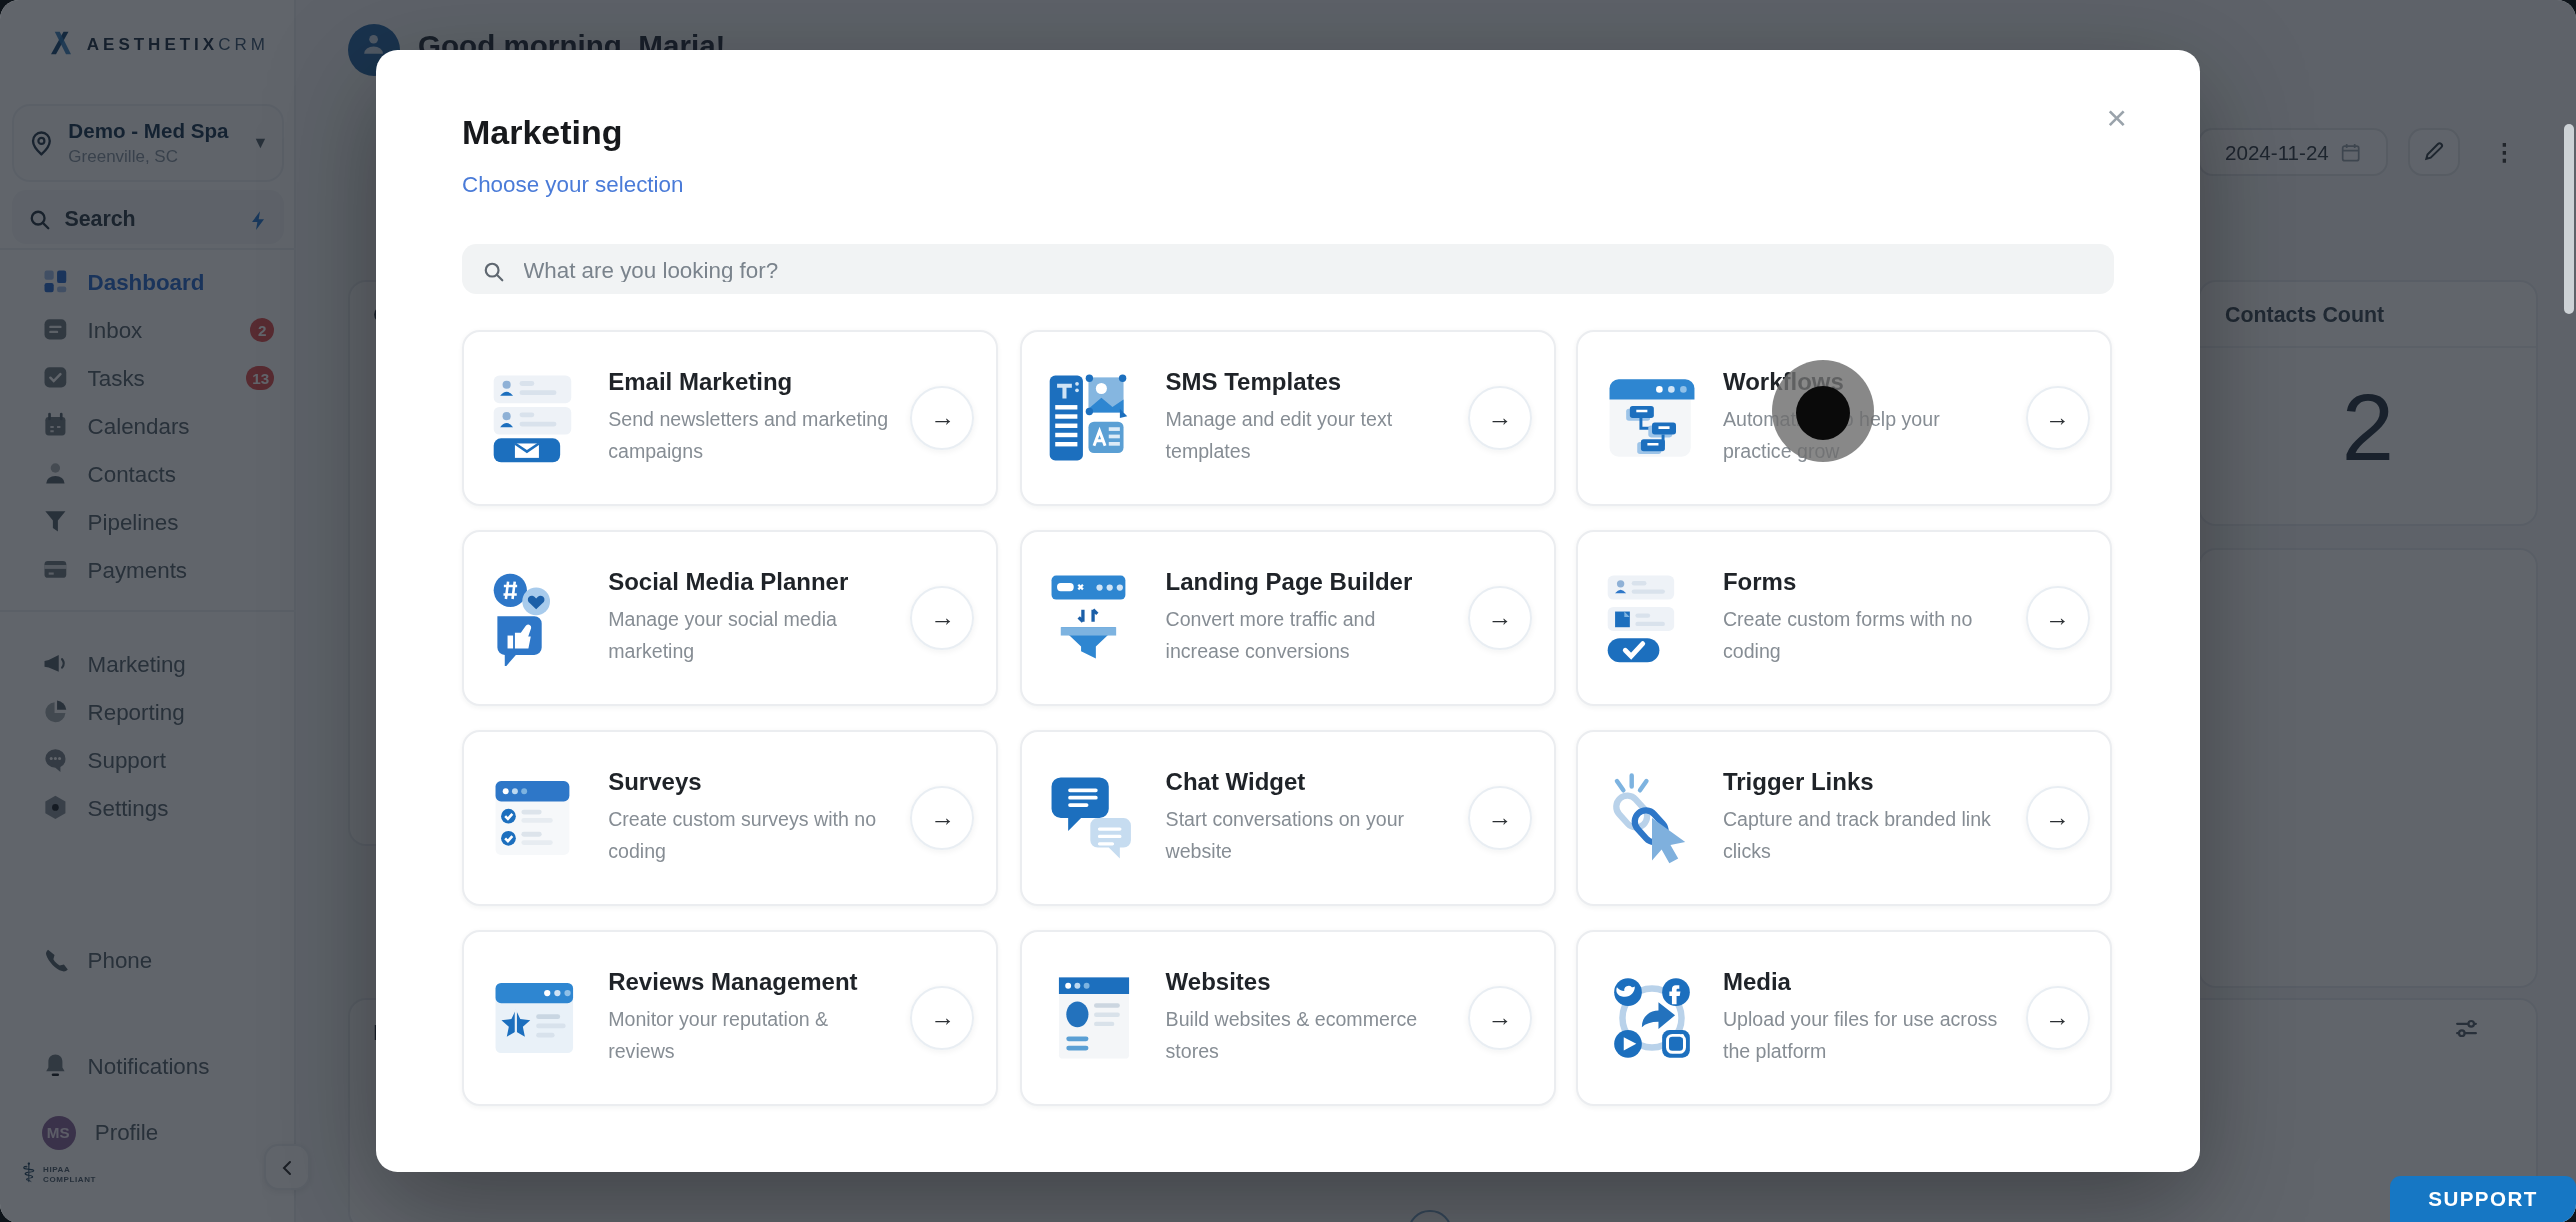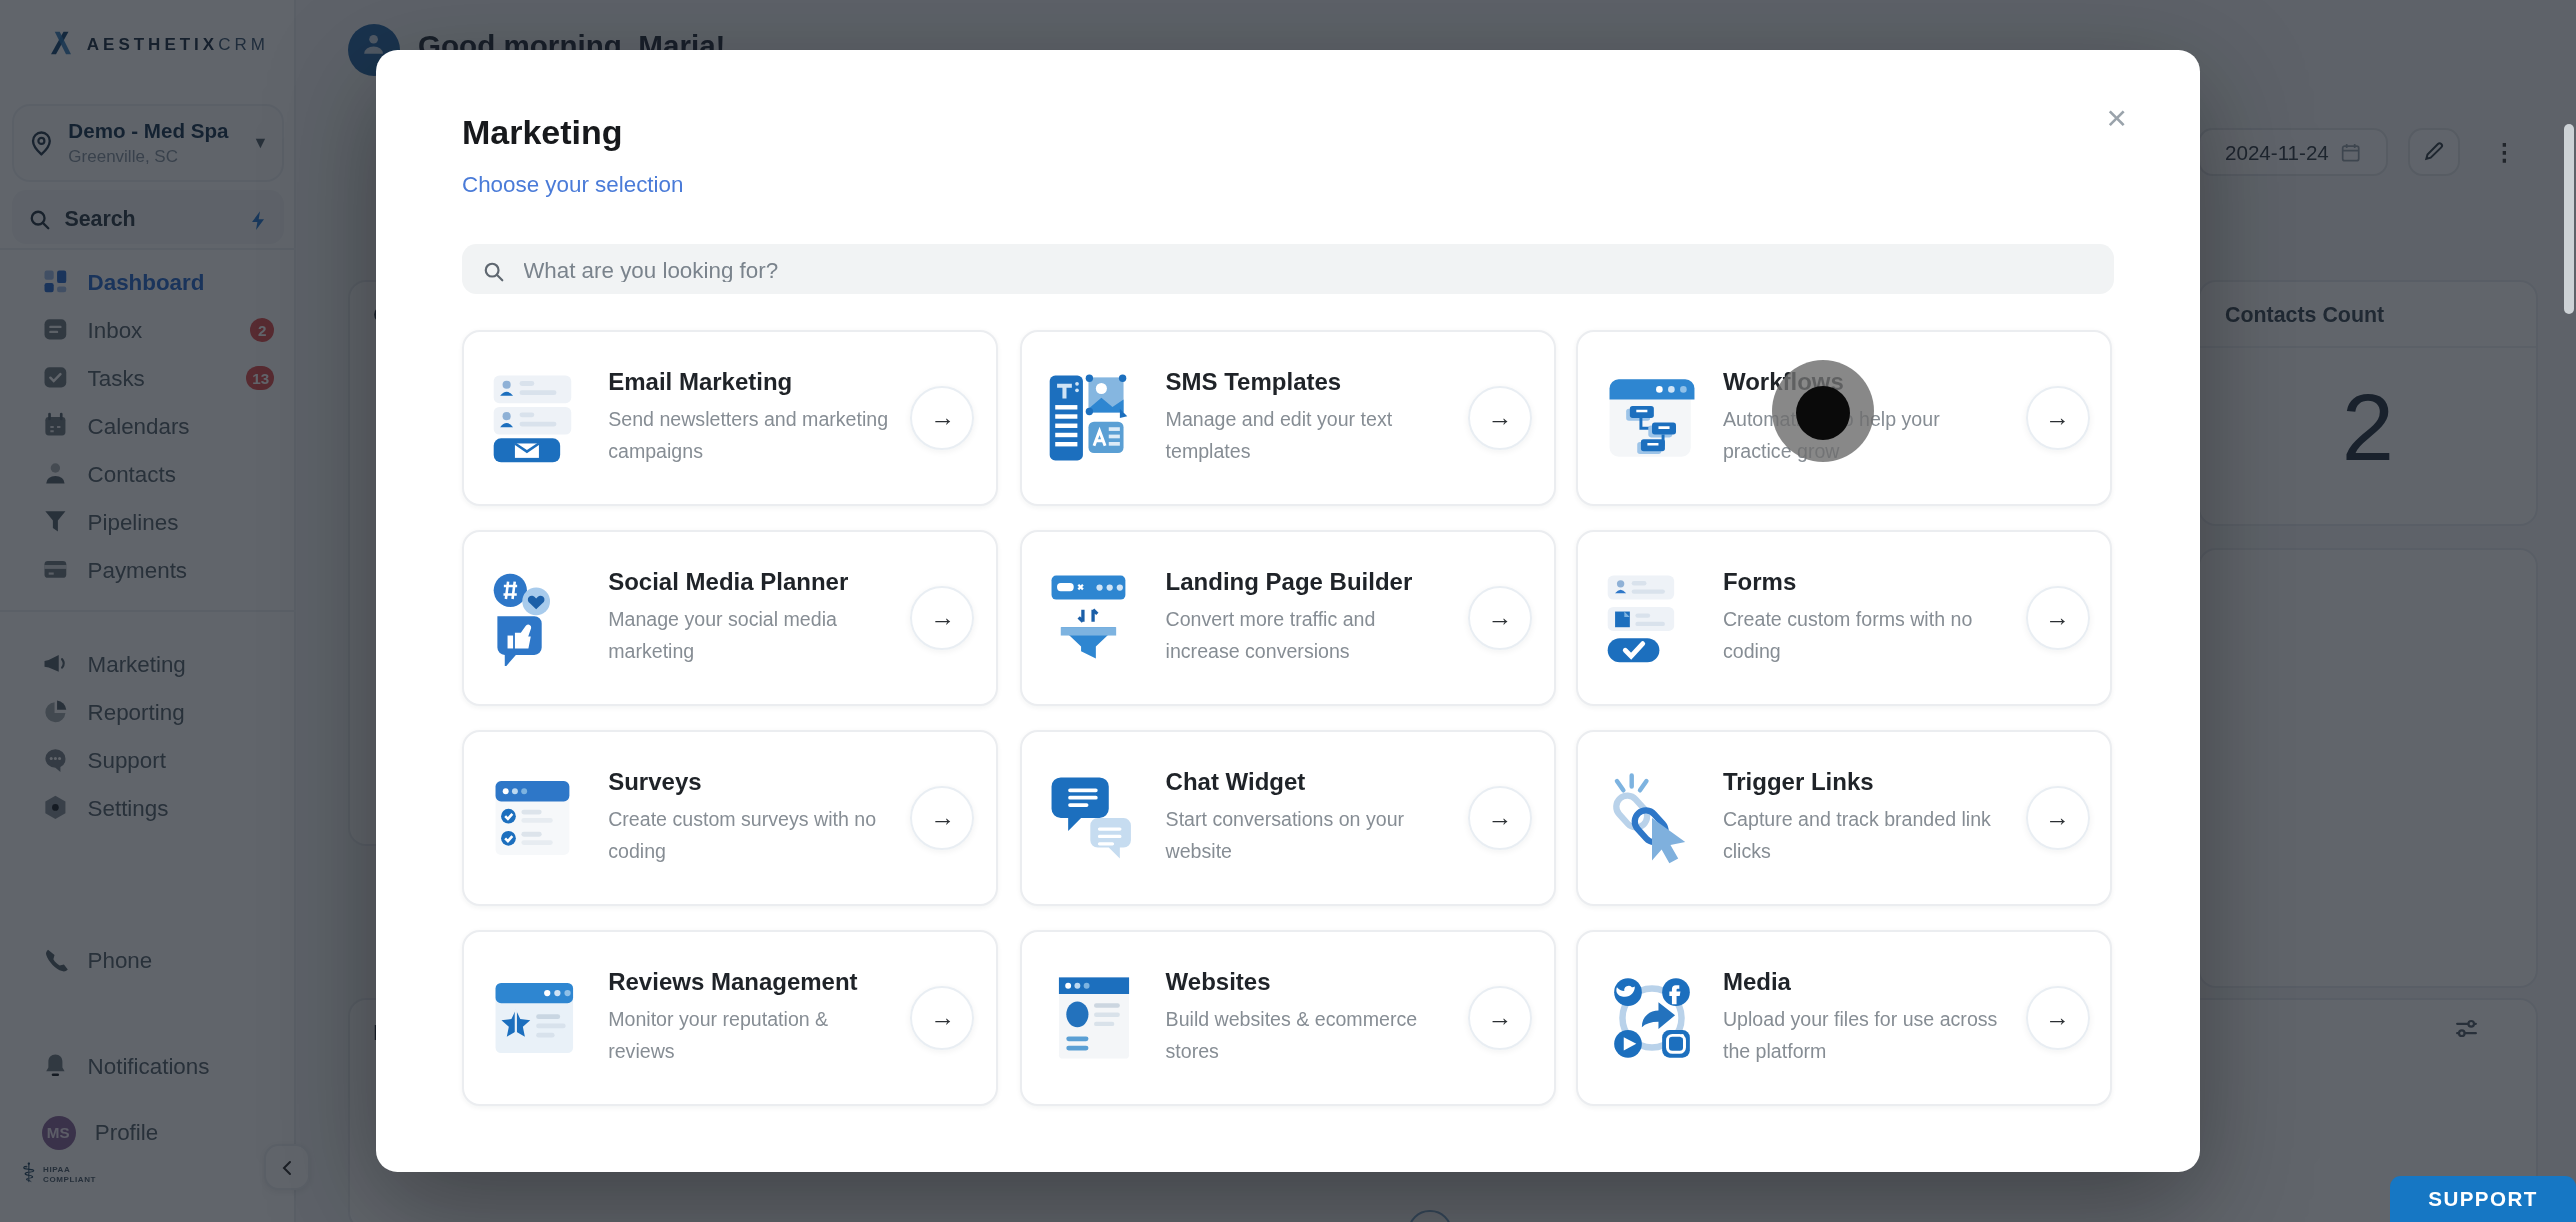--- a/index.html
+++ b/index.html
@@ -1,17 +1,17 @@
 <!DOCTYPE html>
 <html style="font-size:14.3px"><head>
 <meta charset="utf-8">
 <style>
   html,body{margin:0;padding:0;background:#0e141a;}
   *{box-sizing:border-box;font-family:"Liberation Sans",sans-serif;}
-  #viewport{width:2576px;height:1223px;overflow:hidden;position:relative;}
+  #viewport{width:2576px;height:1223px;overflow:hidden;position:relative;border-radius:19px;}
   #stage{width:1288px;height:611px;position:relative;transform:scale(2);transform-origin:0 0;background:#f6f7f9;}
 
   
   #sidebar{position:absolute;left:0;top:0;width:148px;height:611px;background:#fff;border-right:0.9px solid #e9ecef;z-index:1;}
   .logo{position:absolute;left:23px;top:14.3px;display:flex;align-items:center;gap:5.4px;}
   .logo-mark{width:15px;height:15px;display:inline-block;}
   .logo-mark svg{width:100%;height:100%;}
   .logo-text{font-size:8.5px;font-weight:700;color:#23364a;letter-spacing:2px;}
   .logo-text .sfx{font-weight:400;color:#3f5a74;}
   .loc-card{position:absolute;left:6.3px;top:52px;width:136px;height:39px;background:#fbfcfd;border:0.9px solid #eef1f4;border-radius:9px;display:flex;align-items:center;padding:0 7.2px;}

